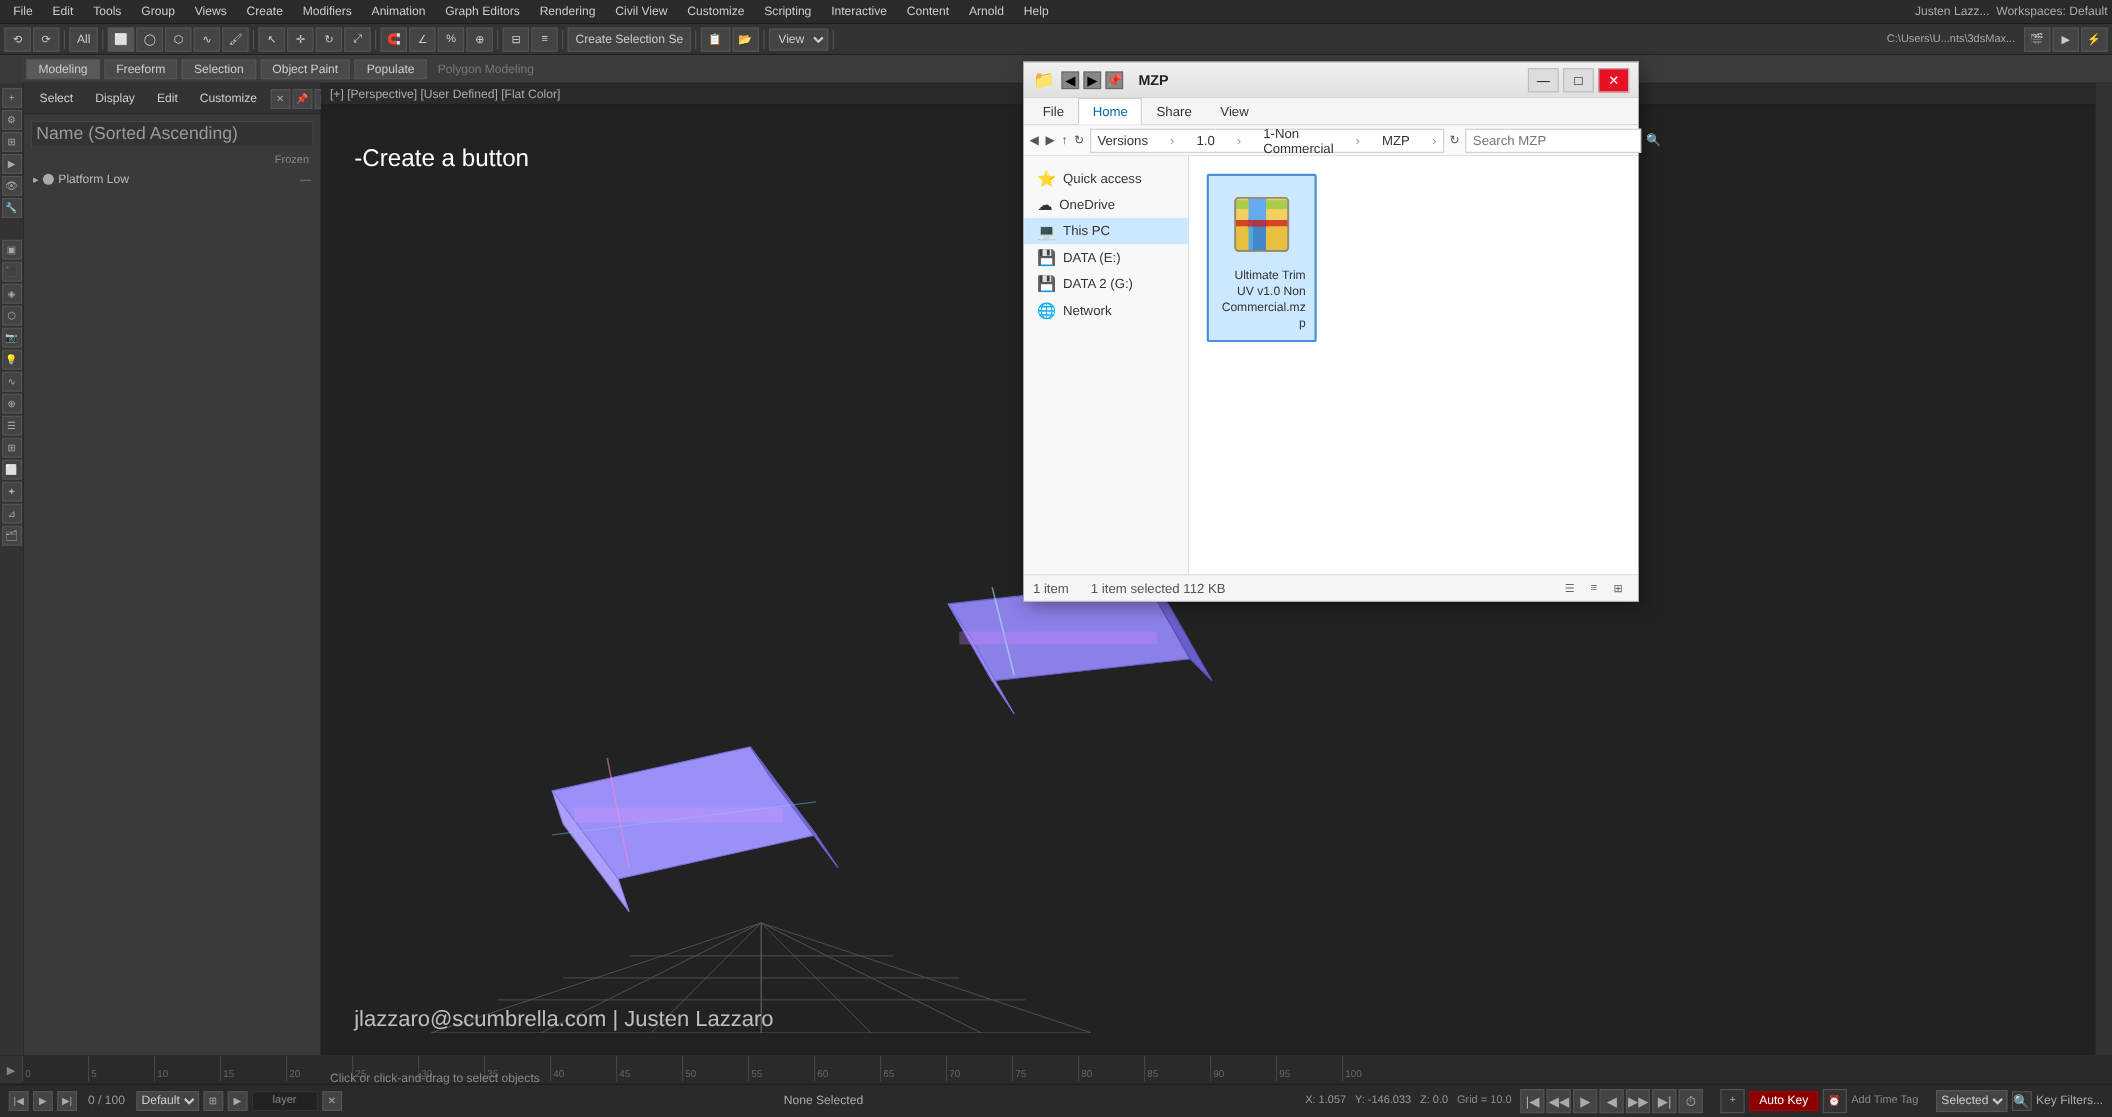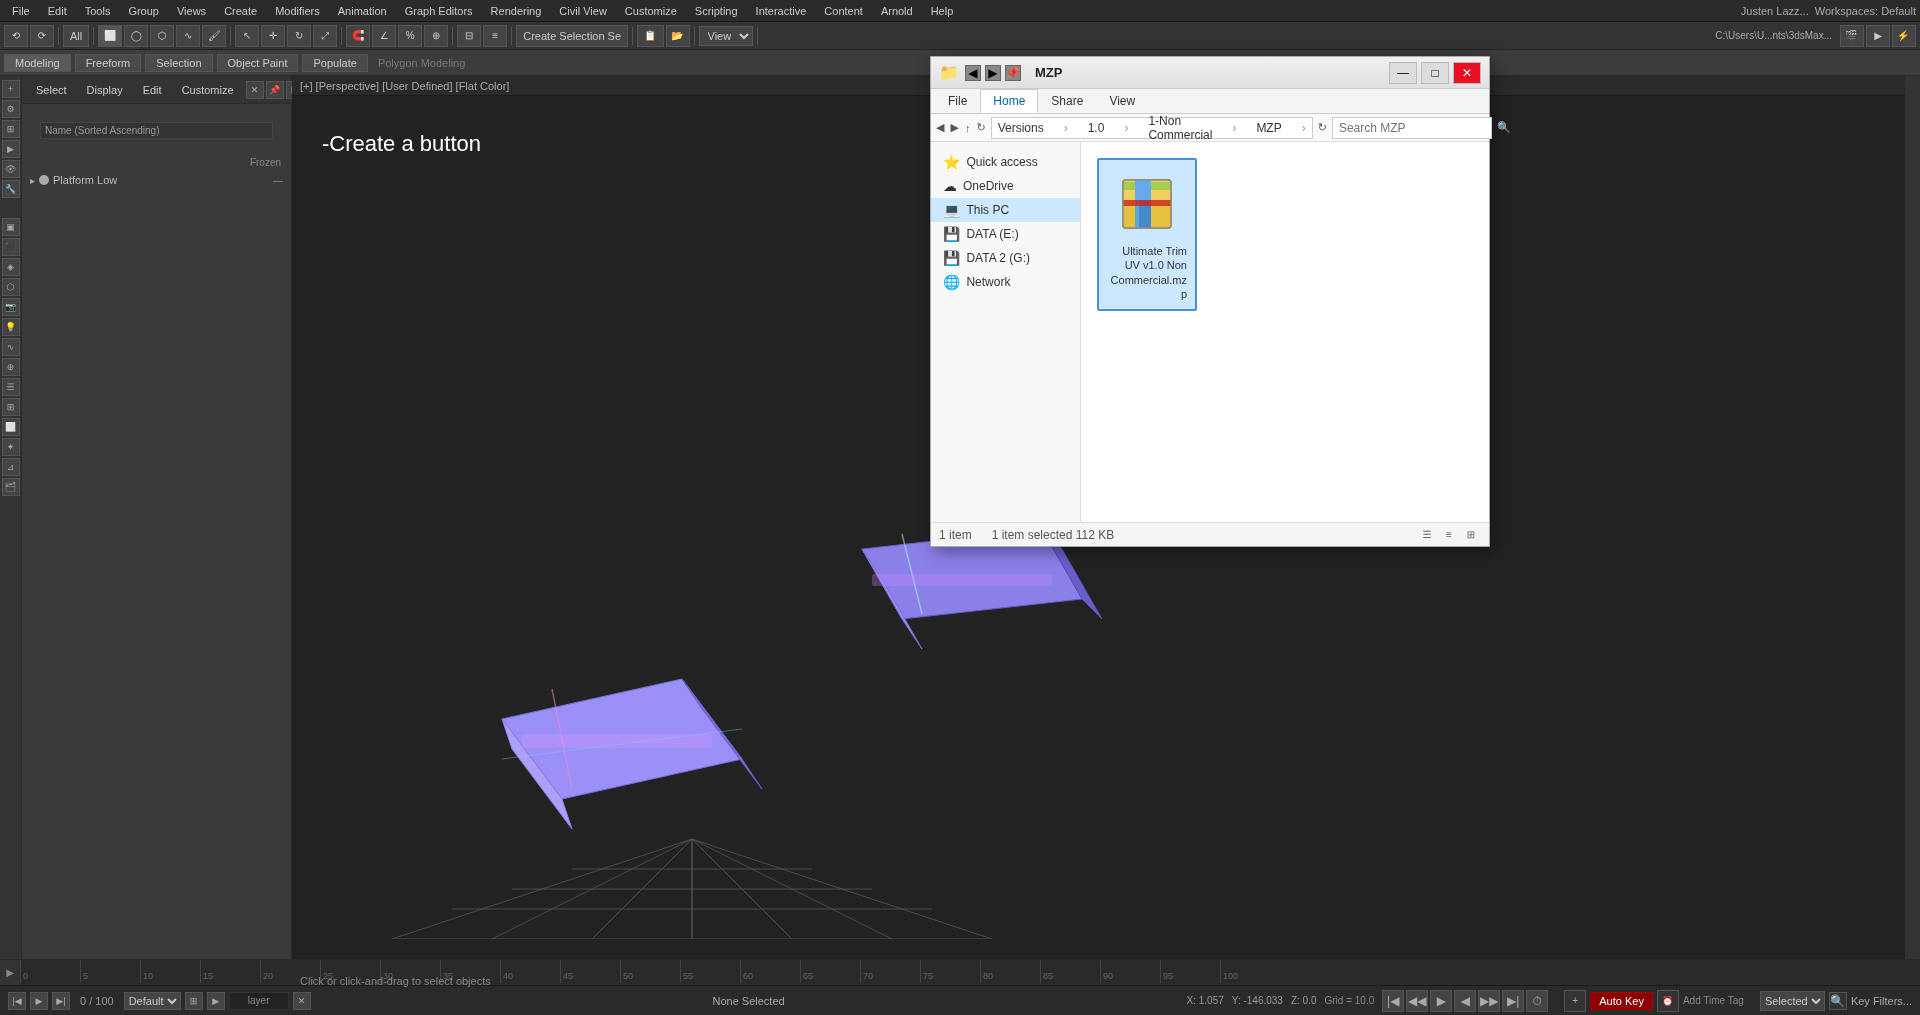--- a/index.html
+++ b/index.html
@@ -55,20 +55,21 @@
 
     
     .sub-toolbar {
       height: 26px;
       background: #3c3c3c;
       display: flex;
       align-items: center;
       padding: 0 4px;
       gap: 4px;
       border-bottom: 1px solid #2a2a2a;
+      margin-left: 20px;
     }
     .sub-toolbar-btn {
       padding: 2px 10px;
       background: #4a4a4a;
       border: 1px solid #555;
       color: #ccc;
       font-size: 11px;
       cursor: pointer;
     }
     .sub-toolbar-btn.active { background: #5a5a5a; }
@@ -112,26 +113,26 @@
     }
     .scene-item {
       display: flex;
       align-items: center;
       gap: 4px;
       padding: 2px 4px;
       font-size: 11px;
       color: #bbb;
     }
     .scene-item-sort {
-      font-size: 10px;
+      font-size: 16px;
       color: #999;
       padding: 2px 4px;
       background: #333;
       border: 1px solid #444;
-      margin: 14px;
+      margin: 2px;
     }
     .scene-item-frozen {
       font-size: 10px;
       color: #888;
       text-align: right;
       padding: 2px;
     }
 
     
     .left-icons {
@@ -643,20 +644,21 @@
             <polygon points="220,20 280,100 300,130 240,50" fill="#7a6fd8" stroke="#6a5fc8" stroke-width="1"></polygon>
             <polygon points="40,60 100,140 110,170 50,90" fill="#ab9ff8" stroke="#8a7fe8" stroke-width="1"></polygon>
 
             <line x1="90" y1="30" x2="110" y2="130" stroke="#ff88cc" stroke-width="1.5" opacity="0.5"></line>
             <rect x="60" y="75" width="190" height="14" fill="#dd99ff" opacity="0.3" rx="2"></rect>
             <line x1="40" y1="100" x2="280" y2="70" stroke="#88ccff" stroke-width="1" opacity="0.4"></line>
           </svg>
         </div>
       </div>
 
+      <div class="viewport-email">jlazzaro@scumbrella.com | Justen Lazzaro</div>
     </div>
   </div>
 
   <div class="right-panel"></div>
 </div>
 
 <div class="timeline">
   <div style="width:20px; height:100%; background:#333; display:flex; align-items:center; justify-content:center; cursor:pointer;">
     <span style="font-size:10px; color:#888;">▶</span>
   </div>

